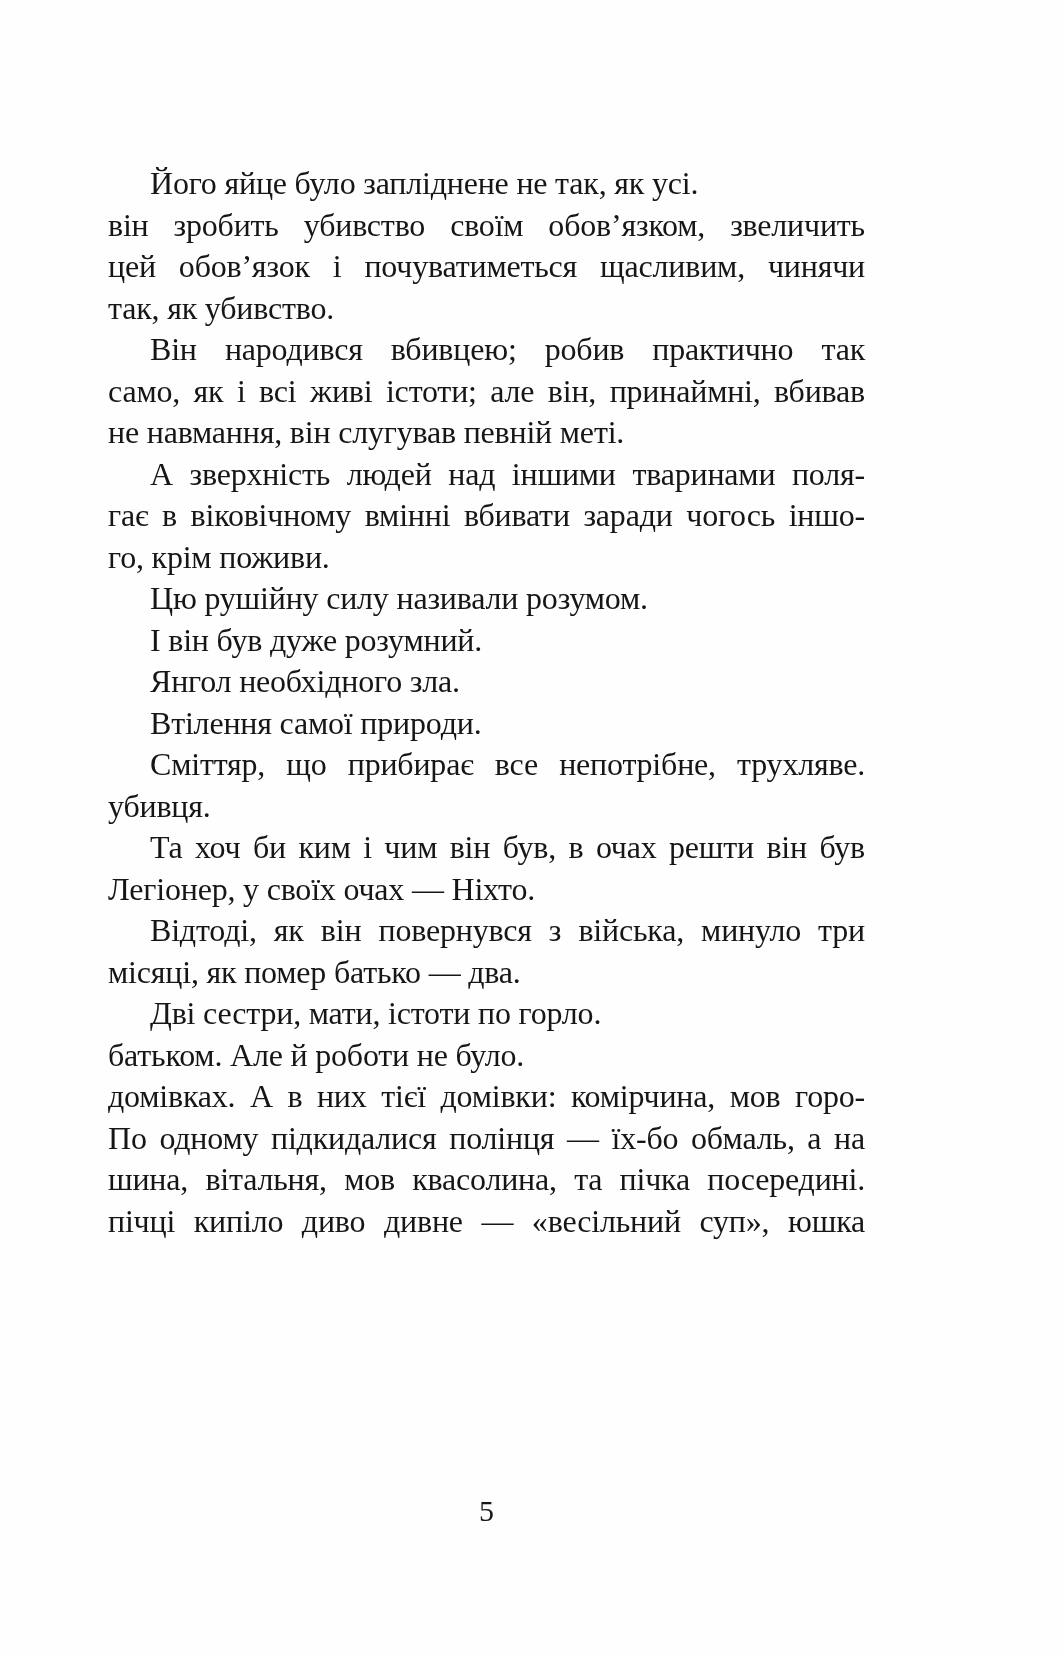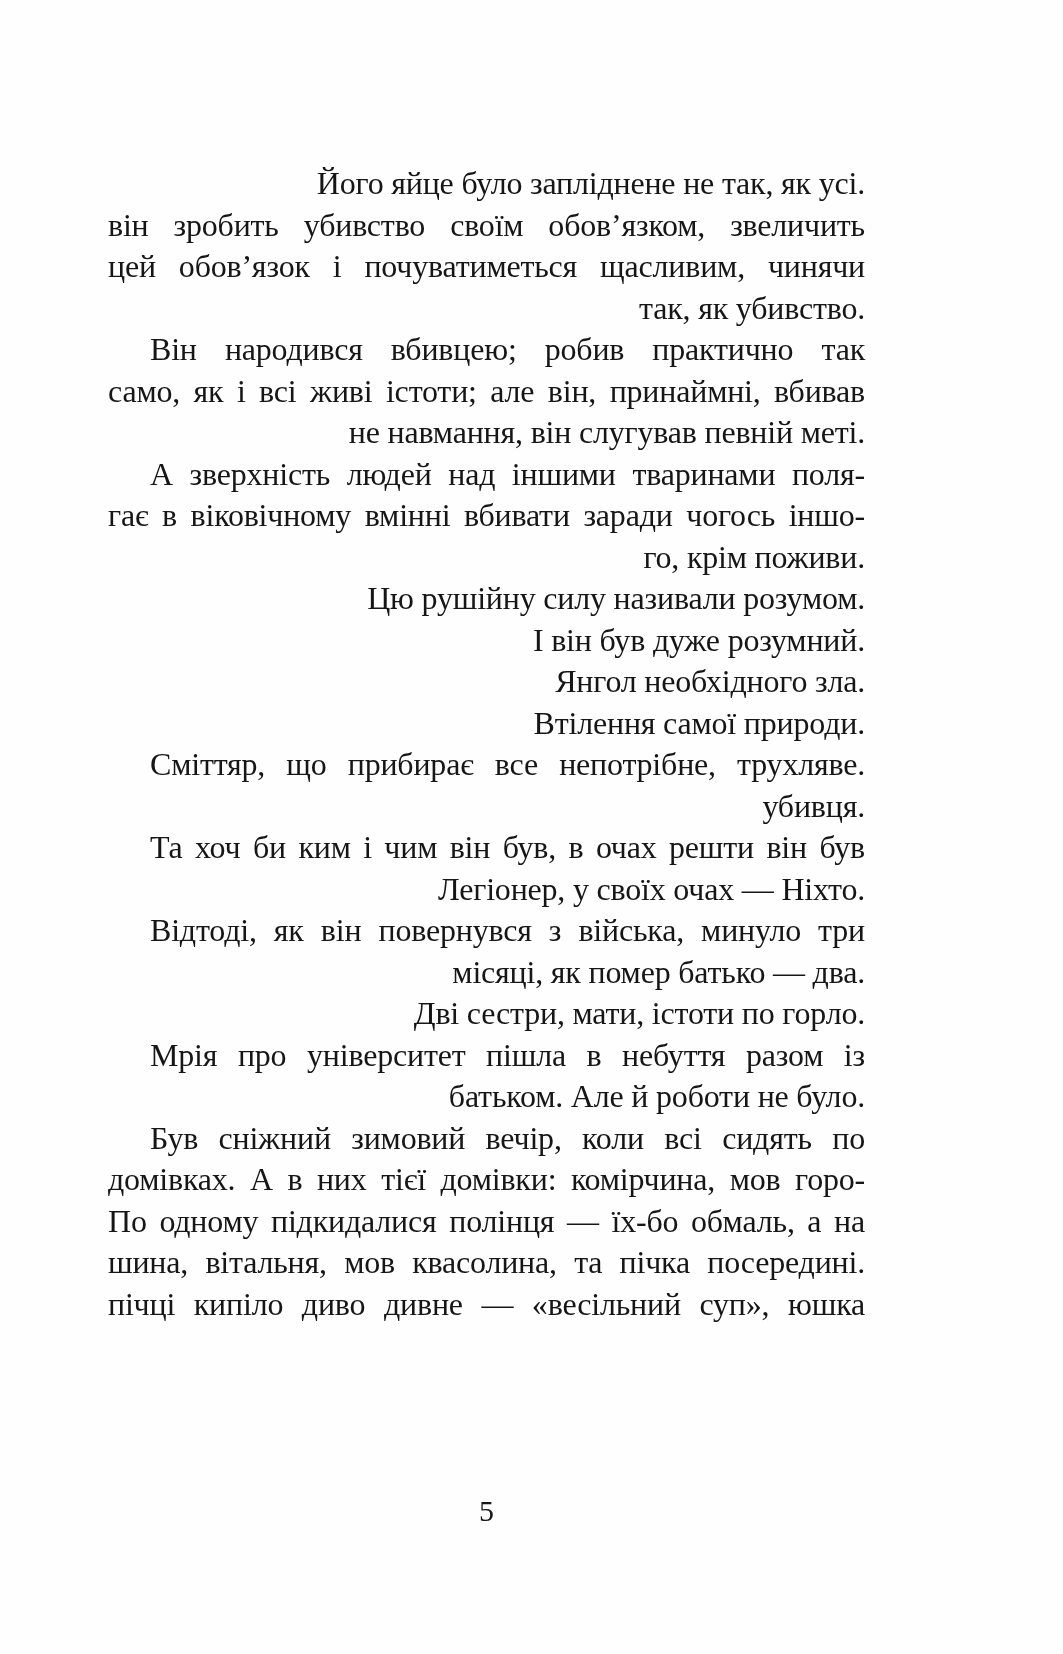--- a/index.html
+++ b/index.html
@@ -29,21 +29,21 @@
     font-size: 32px;
     line-height: 41.5px;
     color: #161616;
     letter-spacing: -0.2px;
   }
   .paragraph {
     margin: 0;
     padding: 0;
   }
   .line {
-    text-align: right;
+    text-align: left;
   }
   .line.justified {
     text-align: justify;
     text-align-last: justify;
   }
   .line.indent {
     text-indent: 42px;
   }
   .page-number {
     position: absolute;
@@ -102,25 +102,23 @@
         <div class="line">Легіонер, у своїх очах — Ніхто.</div>
       </div>
       <div class="paragraph">
         <div class="line justified indent">Відтоді, як він повернувся з війська, минуло три</div>
         <div class="line">місяці, як помер батько — два.</div>
       </div>
       <div class="paragraph">
         <div class="line indent">Дві сестри, мати, істоти по горло.</div>
       </div>
       <div class="paragraph">
-        <div class="line justified indent">Мрія про університет пішла в небуття разом із</div>
         <div class="line">батьком. Але й роботи не було.</div>
       </div>
       <div class="paragraph">
-        <div class="line justified indent">Був сніжний зимовий вечір, коли всі сидять по</div>
         <div class="line justified">домівках. А в них тієї домівки: комірчина, мов горо-</div>
         <div class="line justified">По одному підкидалися полінця — їх-бо обмаль, а на</div>
         <div class="line justified">шина, вітальня, мов квасолина, та пічка посередині.</div>
         <div class="line justified">пічці кипіло диво дивне — «весільний суп», юшка</div>
       </div>
     </div>
   <div class="page-number">5</div>
 </div>
 
 </body></html>

